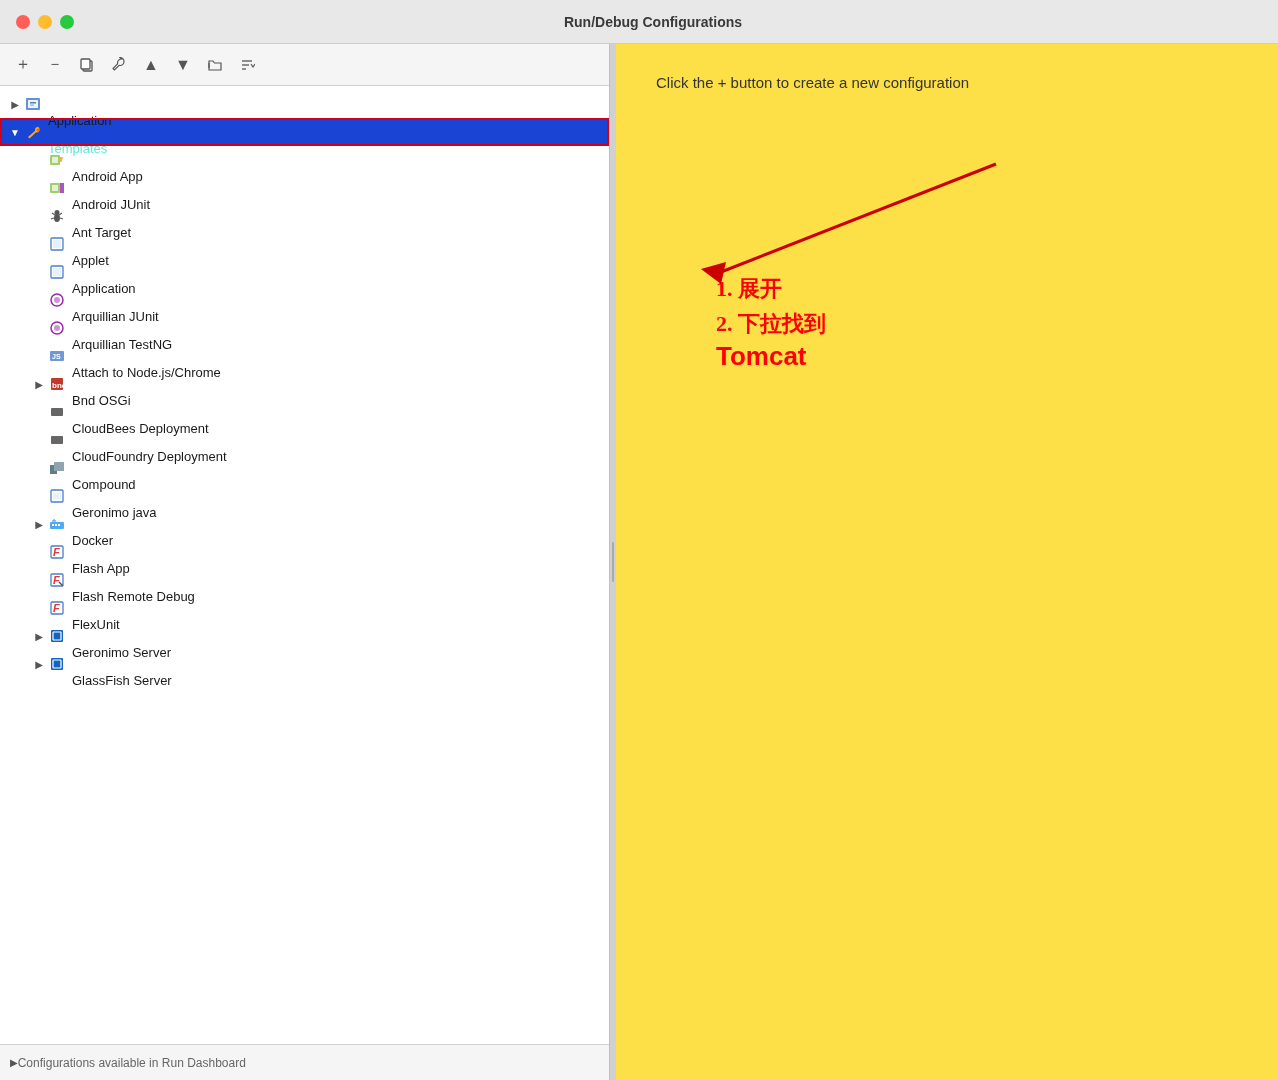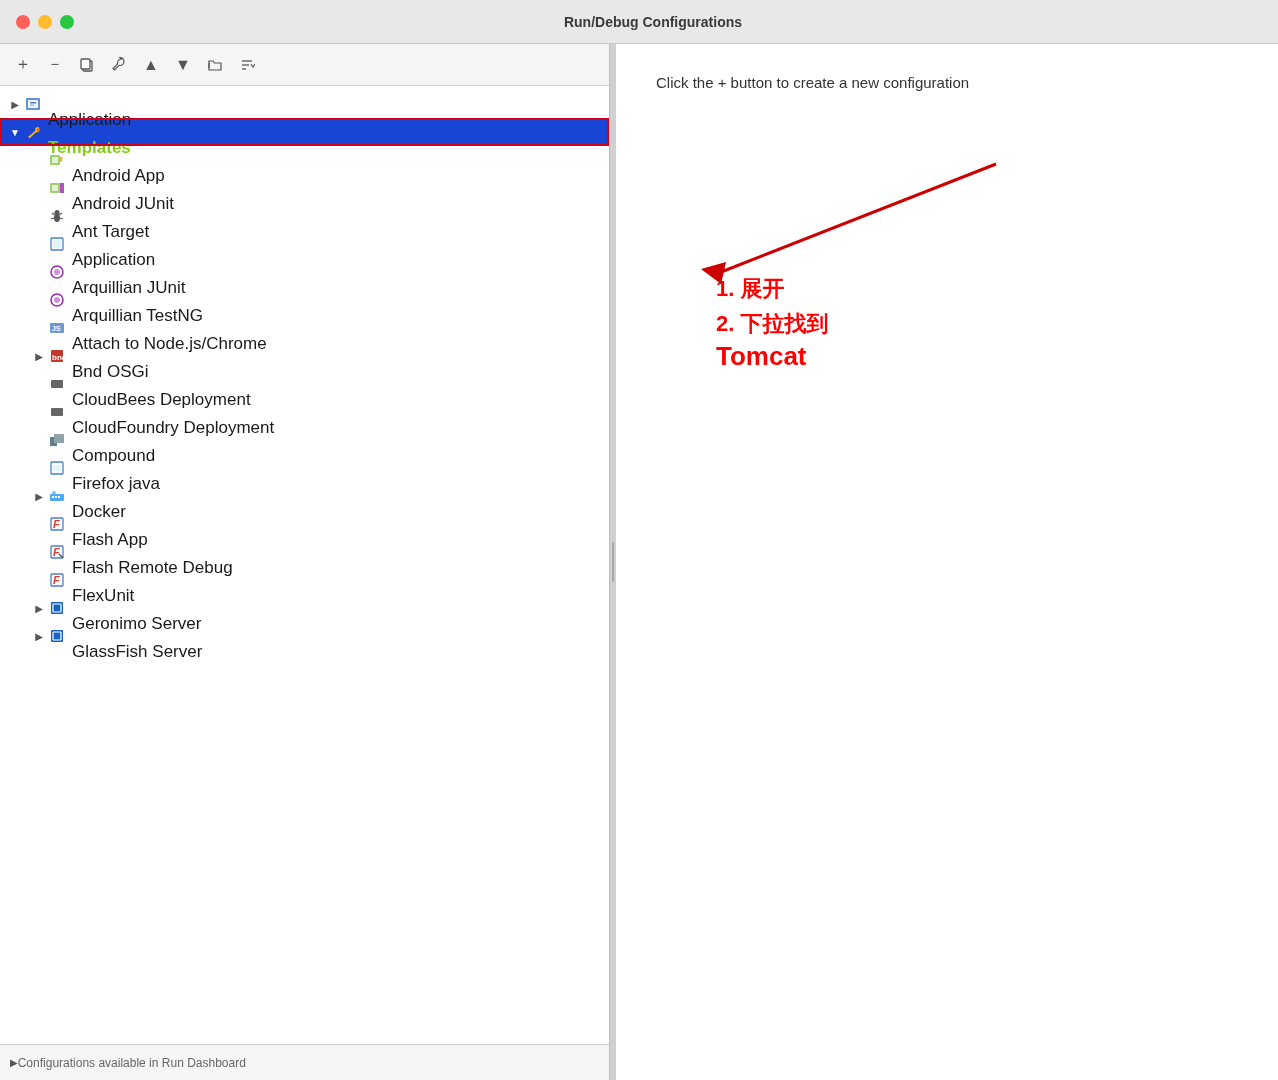--- a/index.html
+++ b/index.html
@@ -98,21 +98,21 @@
       align-items: center;
       padding: 3px 8px 3px 10px;
       cursor: pointer;
       user-select: none;
       height: 28px;
     }
     .tree-item.selected {
       background: #1a44d4;
       color: white;
     }
-    .tree-item.selected .item-label { color: #84cc16; font-weight: bold; }
+    .tree-item.selected .item-label { color: #5eead4; font-weight: normal; }
 
     .tree-item.top-level { padding-left: 8px; }
     .tree-item.child-level { padding-left: 32px; }
 
     .arrow {
       width: 14px;
       height: 14px;
       display: inline-flex;
       align-items: center;
       justify-content: center;
@@ -128,21 +128,21 @@
       height: 18px;
       margin-right: 6px;
       display: inline-flex;
       align-items: center;
       justify-content: center;
       font-size: 13px;
       flex-shrink: 0;
     }
 
     .item-label {
-      font-size: 17px;
+      font-size: 13px;
       margin-top: 32px;
     }
 
     
     .templates-selected-border {
       outline: 2px solid #d0021b;
       outline-offset: -2px;
     }
 
     
@@ -162,41 +162,41 @@
       gap: 6px;
     }
     .bottom-arrow {
       font-size: 10px;
       color: #555;
     }
 
     
     .right-panel {
       flex: 1;
-      background: #ffffff;
+      background: #fde047;
       padding: 30px 40px;
       position: relative;
     }
 
     .info-text {
       font-size: 15px;
       color: #333;
       margin-bottom: 20px;
     }
 
     .steps-text {
       margin-top: 60px;
       margin-left: 40px;
     }
     .step-line {
       font-size: 22px;
       font-weight: bold;
       color: #ff0000;
       line-height: 1.6;
-      font-family: Liberation Sans, sans-serif;
+      font-family: Liberation Serif, serif;
     }
     .step-tomcat {
       font-size: 26px;
       font-weight: bold;
       color: #ff0000;
       font-family: "PingFang SC", "Microsoft YaHei", sans-serif;
     }
 
     
     .splitter {
@@ -323,29 +323,39 @@
             <circle cx="8" cy="4.5" r="2.5" fill="#555"></circle>
             <line x1="6" y1="7" x2="3" y2="5" stroke="#555" stroke-width="1.2"></line>
             <line x1="10" y1="7" x2="13" y2="5" stroke="#555" stroke-width="1.2"></line>
             <line x1="5" y1="10" x2="2" y2="11" stroke="#555" stroke-width="1.2"></line>
             <line x1="11" y1="10" x2="14" y2="11" stroke="#555" stroke-width="1.2"></line>
           </svg>
         </span>
         <span class="item-label">Ant Target</span>
       </div>
 
-
       <div class="tree-item child-level">
         <span class="arrow" style="visibility:hidden">▶</span>
         <span class="item-icon">
           <svg width="16" height="16" viewBox="0 0 16 16">
             <rect x="2" y="2" width="12" height="12" rx="1" fill="none" stroke="#4a7fcb" stroke-width="1.3"></rect>
             <rect x="4" y="4" width="8" height="8" rx="0.5" fill="#e3f2fd"></rect>
           </svg>
         </span>
+        <span class="item-label">Applet</span>
+      </div>
+
+      <div class="tree-item child-level">
+        <span class="arrow" style="visibility:hidden">▶</span>
+        <span class="item-icon">
+          <svg width="16" height="16" viewBox="0 0 16 16">
+            <rect x="2" y="2" width="12" height="12" rx="1" fill="none" stroke="#4a7fcb" stroke-width="1.3"></rect>
+            <rect x="4" y="4" width="8" height="8" rx="0.5" fill="#e3f2fd"></rect>
+          </svg>
+        </span>
         <span class="item-label">Application</span>
       </div>
 
       <div class="tree-item child-level">
         <span class="arrow" style="visibility:hidden">▶</span>
         <span class="item-icon">
           <svg width="16" height="16" viewBox="0 0 16 16">
             <circle cx="8" cy="8" r="6" fill="none" stroke="#9c27b0" stroke-width="1.5"></circle>
             <circle cx="8" cy="8" r="3" fill="#9c27b0" opacity="0.5"></circle>
           </svg>
@@ -420,21 +430,21 @@
       </div>
 
       <div class="tree-item child-level">
         <span class="arrow" style="visibility:hidden">▶</span>
         <span class="item-icon">
           <svg width="16" height="16" viewBox="0 0 16 16">
             <rect x="2" y="2" width="12" height="12" rx="1" fill="none" stroke="#4a7fcb" stroke-width="1.3"></rect>
             <rect x="4" y="5" width="8" height="6" rx="0.5" fill="#e3f2fd"></rect>
           </svg>
         </span>
-        <span class="item-label">Firefox java</span>
+        <span class="item-label">Geronimo java</span>
       </div>
 
       <div class="tree-item child-level">
         <span class="arrow arrow-right" style="color:#555">▶</span>
         <span class="item-icon">
           <svg width="16" height="16" viewBox="0 0 16 16">
             <rect x="1" y="6" width="14" height="7" rx="1" fill="#2196f3" opacity="0.8"></rect>
             <rect x="3" y="8" width="2" height="2" fill="white" rx="0.3"></rect>
             <rect x="6" y="8" width="2" height="2" fill="white" rx="0.3"></rect>
             <rect x="9" y="8" width="2" height="2" fill="white" rx="0.3"></rect>

